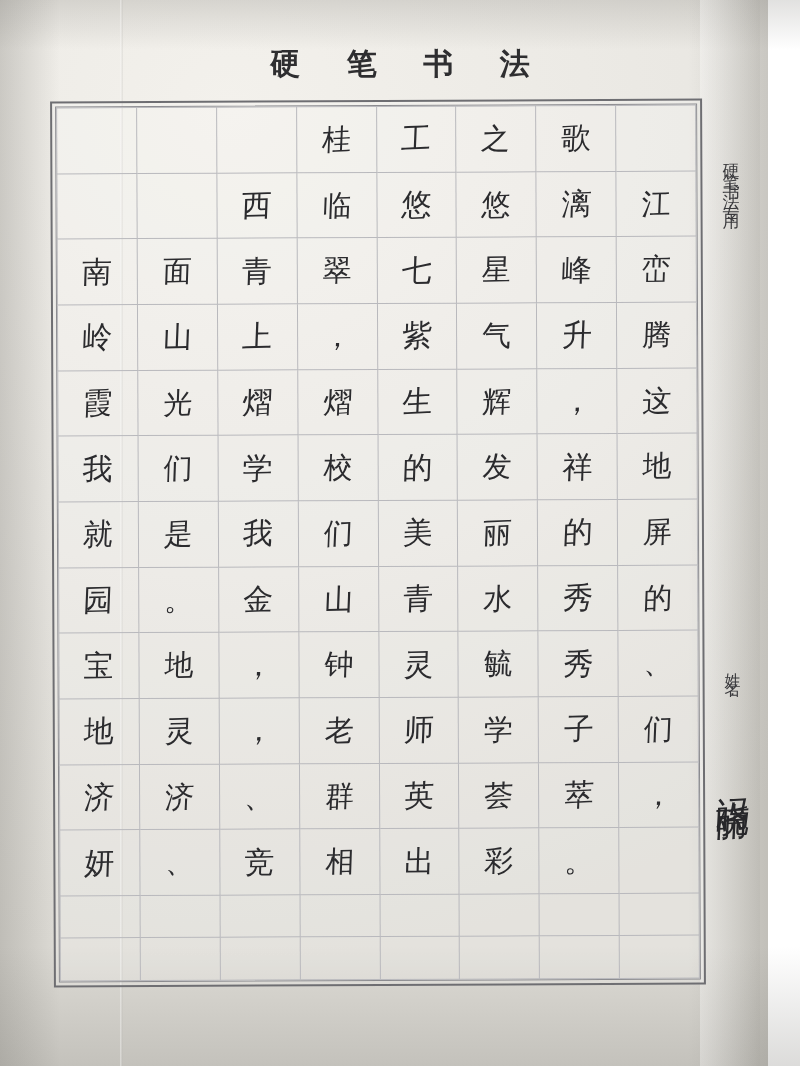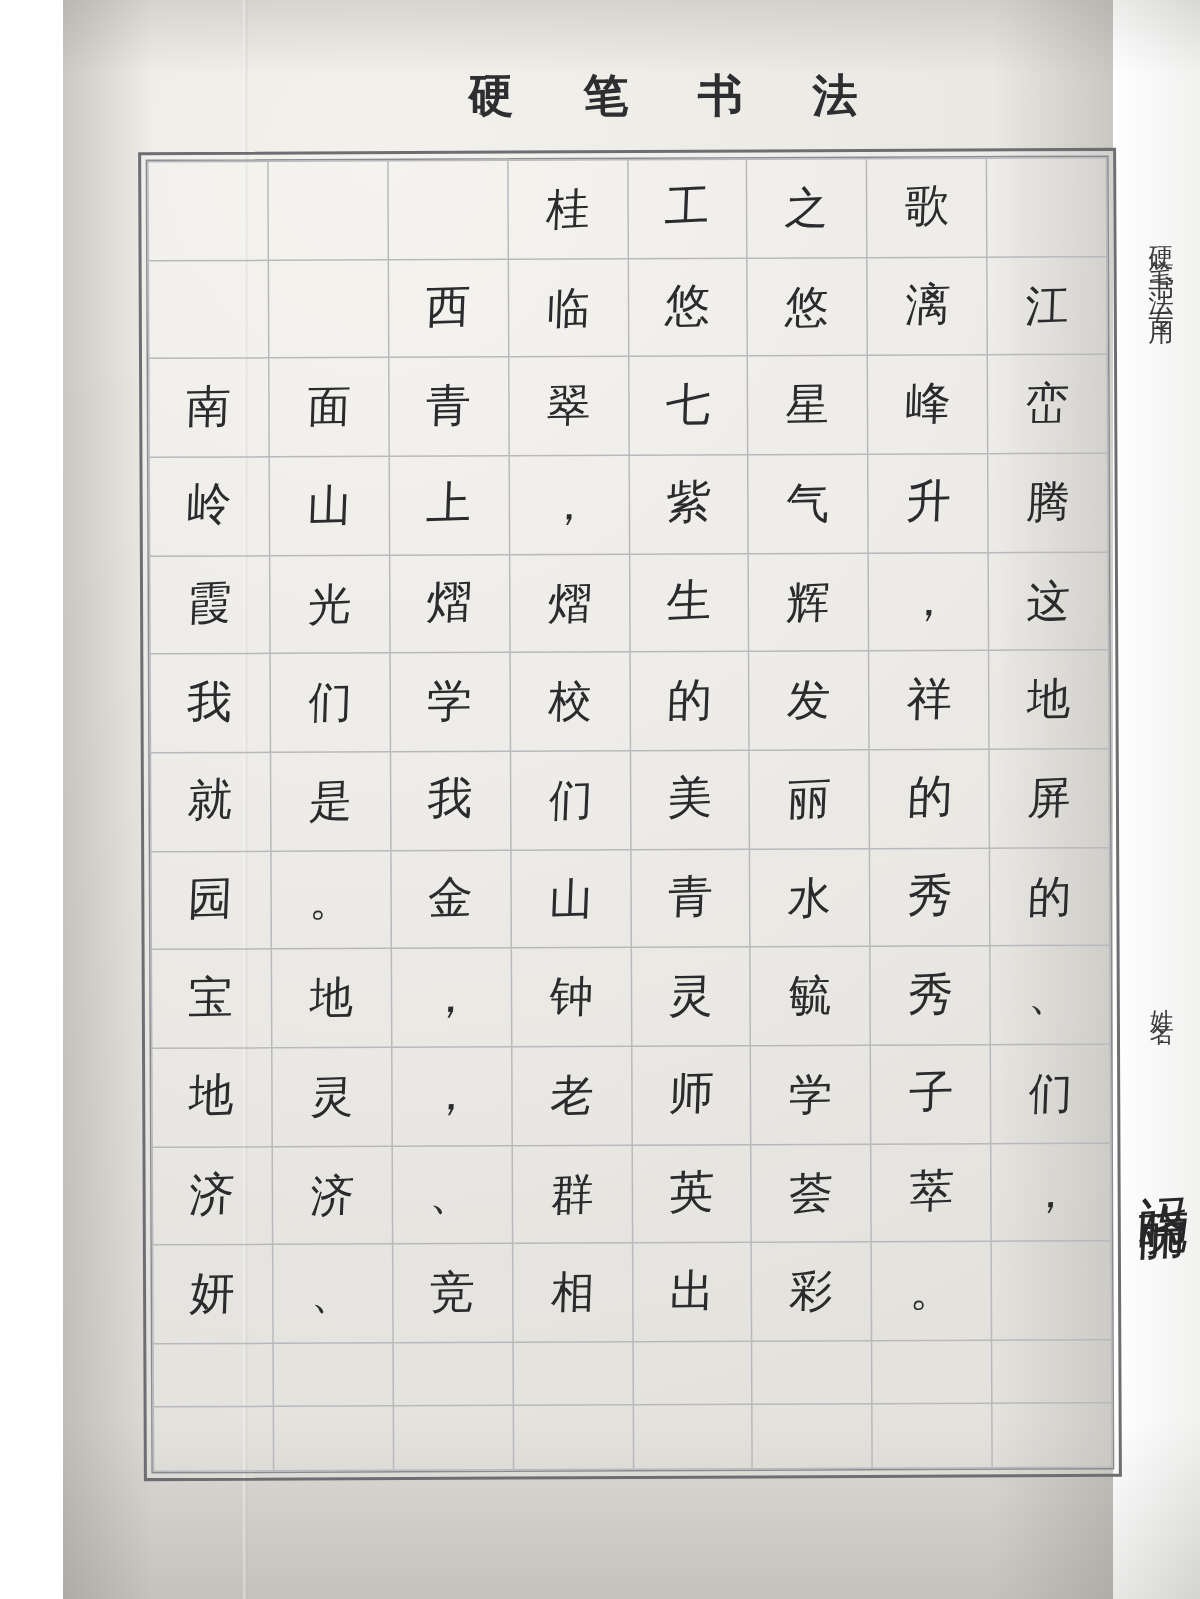--- a/index.html
+++ b/index.html
@@ -10,25 +10,24 @@
   body {
     width: 800px;
     height: 1066px;
     overflow: hidden;
     font-family: "DejaVu Sans", sans-serif;
   }
 
   
   #paper {
     position: relative;
-    width: 700px;
+    width: 768px;
     height: 1066px;
     background:
       radial-gradient(ellipse 120% 80% at 30% 10%, #f3f1ec 0%, #e9e7e2 55%, #dedcd6 100%);
-    margin-left: 42px;
   }
   
   .shade {
     position: absolute;
     pointer-events: none;
   }
   .shade.left {
     left: 0; top: 0; width: 60px; height: 1066px;
     background: linear-gradient(to right, rgba(120,118,112,0.30), rgba(120,118,112,0.0));
   }

